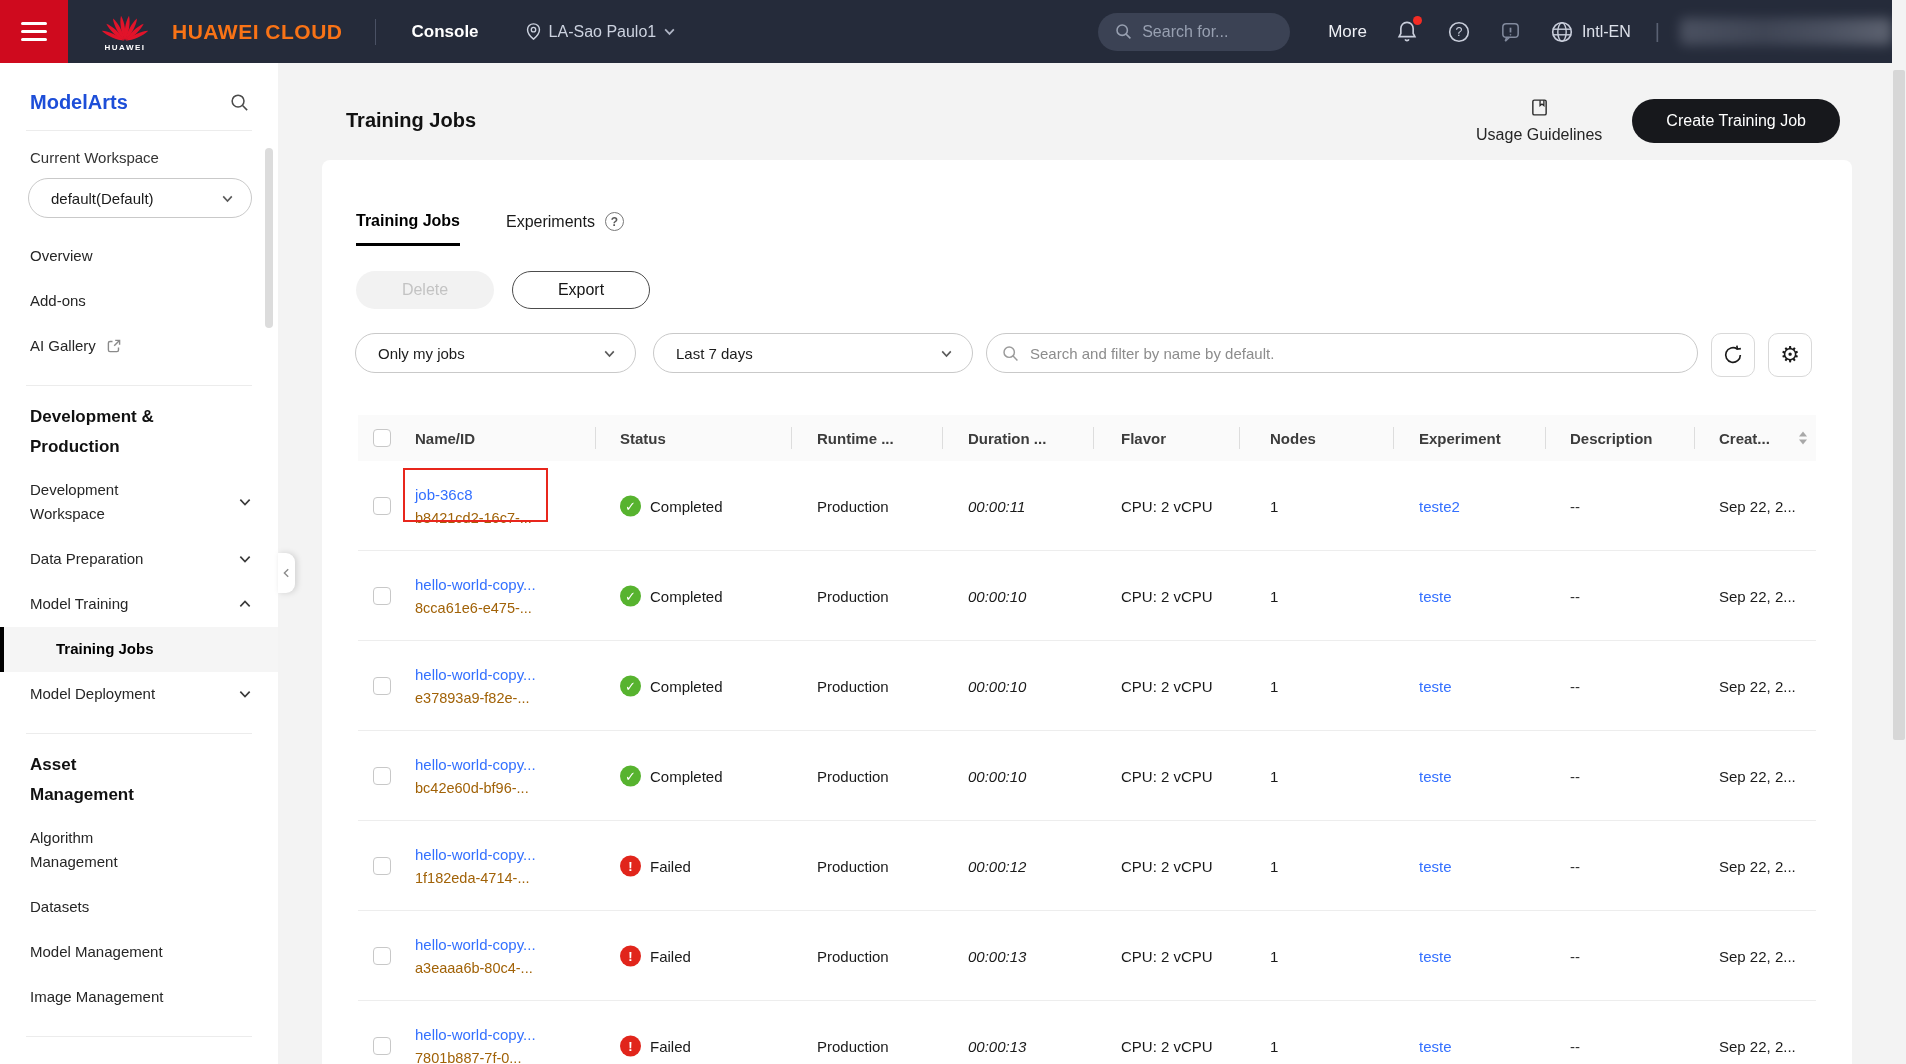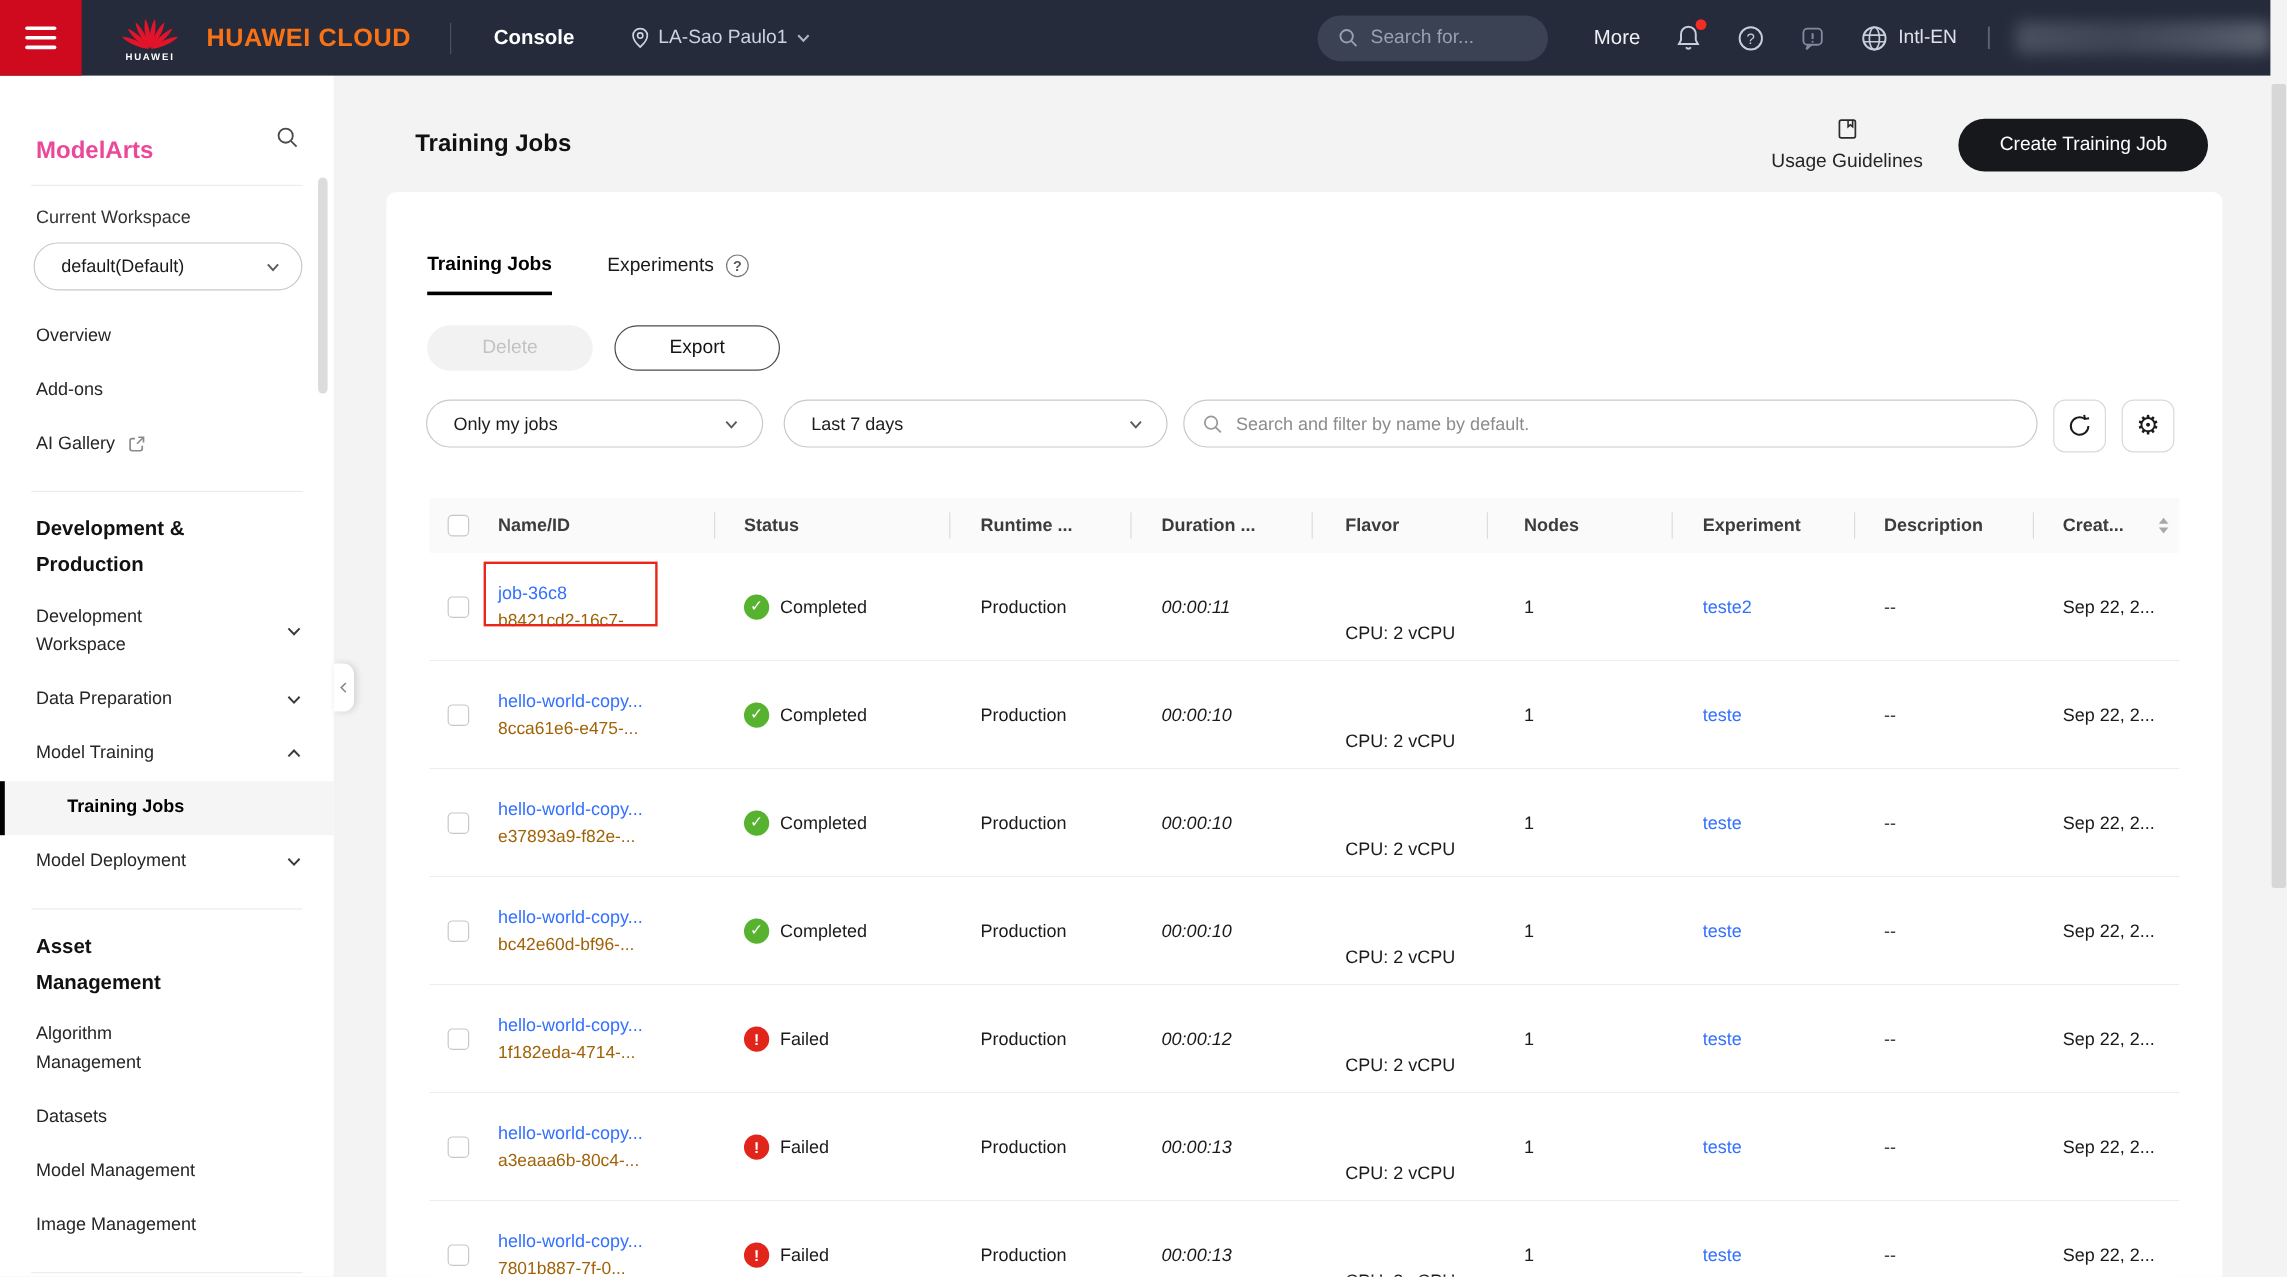--- a/index.html
+++ b/index.html
@@ -27,21 +27,21 @@
   .tb-ico { margin-left:28px; position:relative; cursor:pointer; display:flex; align-items:center;}
   .bell-dot { position:absolute; top:-3px; right:-3px; width:9px; height:9px; border-radius:50%; background:#f32c24;}
   .lang { display:flex; align-items:center; gap:8px; color:#dde1ea; font-size:16px; margin-left:28px; cursor:pointer;}
   .tb-pipe { color:#5a6173; font-size:20px; margin:0 20px 0 24px; font-weight:100;}
   .blur-block { width:212px; height:27px; border-radius:5px; background:linear-gradient(90deg,#6a7080,#555b6b 40%,#6a7080 70%,#8a8f9c); opacity:.55; filter:blur(6px); margin-right:14px;}
   
   .app { display:flex; height:1001px; }
   
   .sidebar { width:278px; background:#fff; position:relative; flex:none; padding-top:28px;}
   .side-title-row { display:flex; justify-content:space-between; align-items:center; padding:0 28px 0 30px;}
-  .side-title { font-size:20px; font-weight:bold; color:#ec4899;margin-top:24px;}
+  .side-title { font-size:20px; font-weight:bold; color:#1d4ed8;}
   .side-div { height:1px; background:#ececec; margin:16px 26px 0 26px;}
   .ws-label { font-size:15px; color:#333; margin:18px 0 0 30px;}
   .ws-select { margin:12px 26px 0 28px; height:40px; border:1px solid #c9c9c9; border-radius:20px; display:flex; align-items:center; justify-content:space-between; padding:0 16px 0 22px; font-size:15px; color:#1a1a1a; cursor:pointer; background:#fff;}
   .nav { margin-top:16px; }
   .side-item { display:flex; align-items:center; justify-content:space-between; padding:10px 26px 11px 30px; font-size:15px; color:#262626; line-height:24px; cursor:pointer;}
   .side-item .lbl { max-width:152px; }
   .side-item.child { padding-left:56px; }
   .side-item.selected { background:#f5f5f5; border-left:4px solid #000; padding-left:52px; font-weight:bold; color:#000;}
   .side-heading { font-size:17px; font-weight:bold; color:#111; padding:16px 26px 6px 30px; line-height:30px; max-width:200px;}
   .side-heading span{ display:block; max-width:145px;}
@@ -85,21 +85,21 @@
   .trow { position:relative; height:90px; border-bottom:1px solid #ededed; background:#fff;}
   .cell { position:absolute; top:50%; transform:translateY(-50%); white-space:nowrap; color:#1a1a1a;}
   .name-cell { left:57px; display:flex; flex-direction:column; gap:7px;}
   a.name-link,a.exp-link { color:var(--c-link); text-decoration:none; cursor:pointer;}
   .job-id { color:#a16207; font-size:14.5px;}
   .status-cell { left:262px; display:flex; align-items:center; gap:9px;}
   .status-dot { width:21px; height:21px; border-radius:50%; color:#fff; font-size:13px; font-weight:bold; display:flex; align-items:center; justify-content:center;}
   .status-dot.completed { background:var(--c-green);}
   .status-dot.failed { background:var(--c-fail);}
   .runtime-cell{ left:459px;} .duration-cell{ left:610px;font-style:italic;}
-  .flavor-cell{ left:763px; width:96px; overflow:hidden;margin-top:22px;}
+  .flavor-cell{ left:763px; width:96px; overflow:hidden;}
   .nodes-cell{ left:912px;} .exp-cell{ left:1061px;}
   .desc-cell{ left:1212px; color:#333;} .created-cell{ left:1361px;}
   .highlight-box { position:absolute; left:45px; top:7px; width:145px; height:54px; border:2.5px solid var(--c-annotation); z-index:3; pointer-events:none;}
   .v-scroll { position:absolute; right:0; top:0; width:14px; height:1064px; background:#f3f3f3; z-index:7;}
   .v-thumb { position:absolute; top:70px; left:1px; width:12px; height:670px; background:#d7d7d7; border-radius:2px;}
   svg { display:block; }
 </style>
 </head>
 <body>
 

